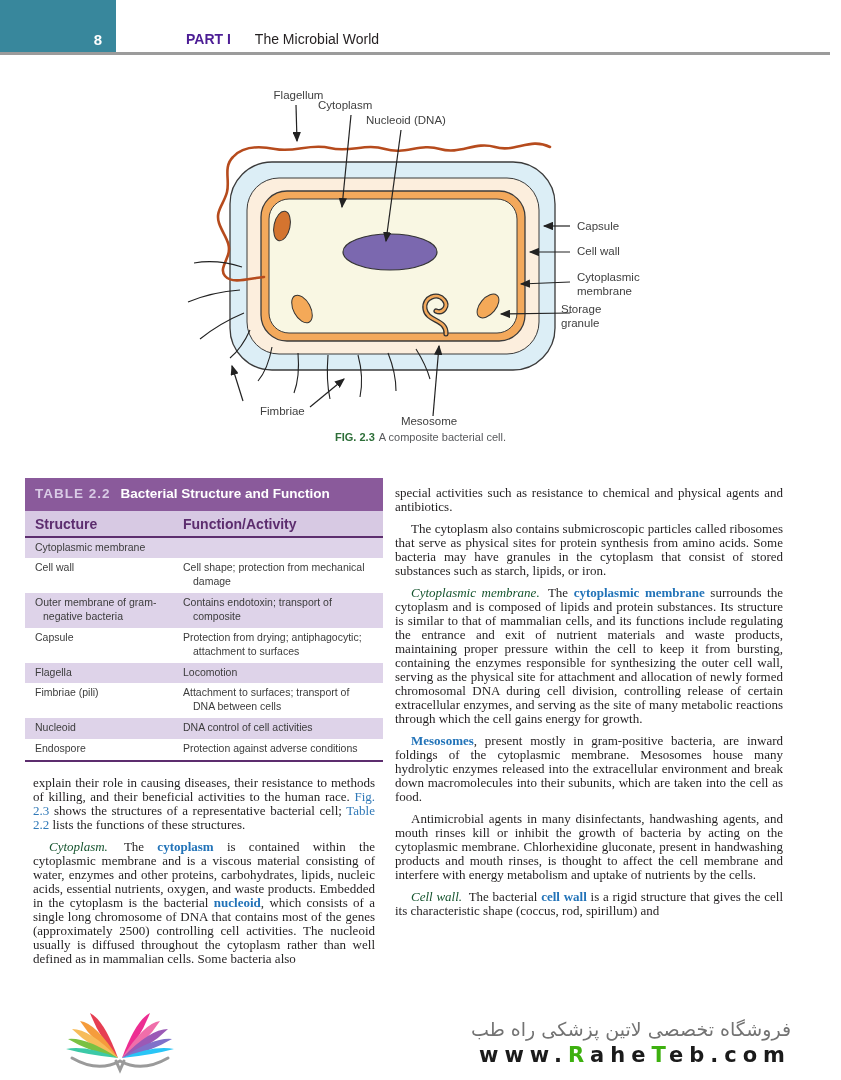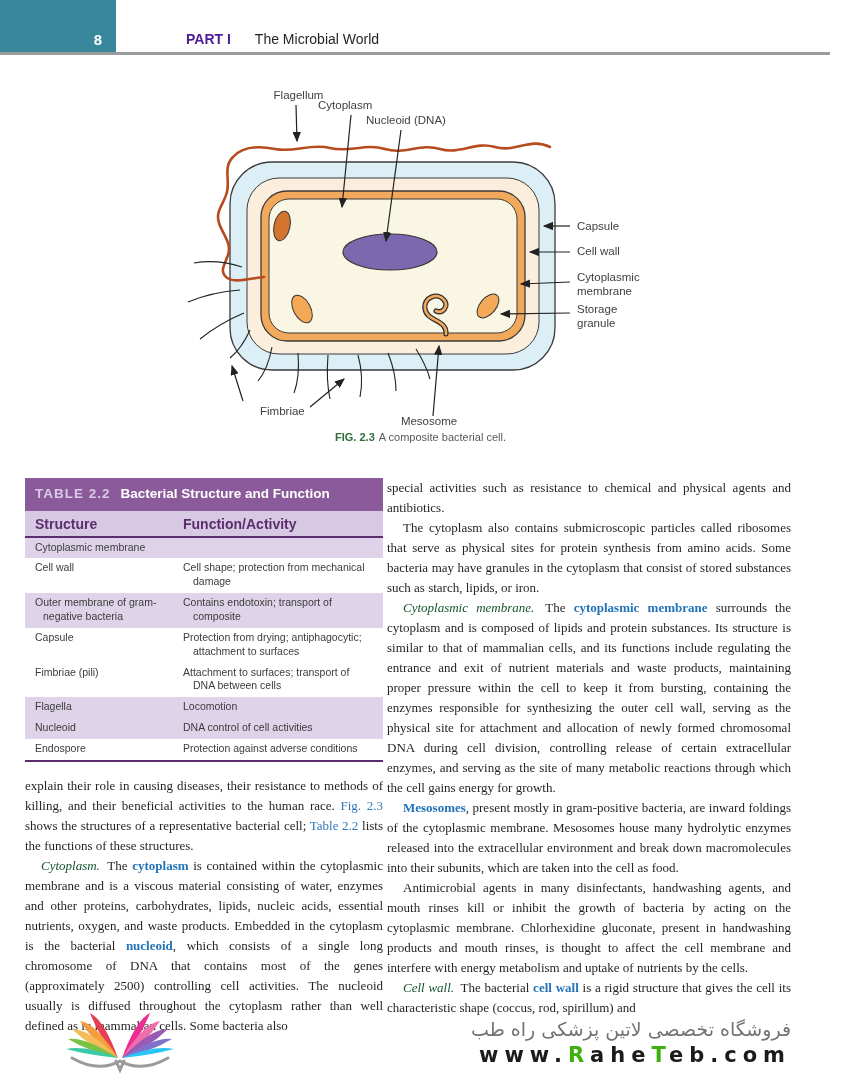--- a/index.html
+++ b/index.html
@@ -29,34 +29,34 @@
   .fig-label{
     position:absolute;font-family:"Liberation Sans", sans-serif;
     font-size:11.5px;color:#404040;line-height:1.25;
   }
   .lab-flagellum{left:256px;top:3px;width:85px;text-align:center;}
   .lab-cytoplasm{left:318px;top:13px;}
   .lab-nucleoid{left:358px;top:28px;margin-left:8px;}
   .lab-capsule{left:577px;top:134px;}
   .lab-cellwall{left:577px;top:159px;}
   .lab-cytmem{left:577px;top:185px;width:92px;}
-  .lab-storage{left:577px;top:217px;width:62px;}
+  .lab-storage{left:561px;top:217px;width:62px;}
   .lab-fimbriae{left:260px;top:319px;}
   .lab-mesosome{left:386px;top:329px;width:86px;text-align:center;}
   .fig-caption{
     position:absolute;left:0;right:0;top:346px;text-align:center;
     font-family:"Liberation Sans", sans-serif;font-size:11px;color:#57585b;
   }
   .fig-caption .figno{color:#2d6e38;font-weight:bold;margin-right:4px;}
   
   .columns{display:flex;gap:4px;padding:0 50px 0 25px;margin-top:25px;}
   .col{width:358px;flex:0 0 358px;}
   .col.right{flex:1 1 auto;width:auto;}
   .bodytext p{
-    margin:0;font-size:13px;line-height:20px;text-align:justify;
+    margin:8px;font-size:13px;line-height:14px;text-align:justify;
   }
   .bodytext p.ind{text-indent:16px;}
   .lead{color:#14532d;font-weight:normal;font-style:italic;margin-right:3px;}
   .term{color:#2273b8;font-weight:bold;}
   .xref{color:#3079b8;}
   
   .stable{
     font-family:"Liberation Sans", sans-serif;margin-bottom:14px;
     border-bottom:2.5px solid #5c2d6e;
   }
@@ -199,27 +199,27 @@
           <div class="c-function">Cell shape; protection from mechanical damage</div>
         </div>
         <div class="trow shaded">
           <div class="c-structure">Outer membrane of gram-negative bacteria</div>
           <div class="c-function">Contains endotoxin; transport of composite</div>
         </div>
         <div class="trow">
           <div class="c-structure">Capsule</div>
           <div class="c-function">Protection from drying; antiphagocytic; attachment to surfaces</div>
         </div>
+        <div class="trow shaded">
+          <div class="c-structure">Flagella</div>
+          <div class="c-function">Locomotion</div>
+        </div>
         <div class="trow">
           <div class="c-structure">Fimbriae (pili)</div>
           <div class="c-function">Attachment to surfaces; transport of DNA between cells</div>
-        </div>
-        <div class="trow shaded">
-          <div class="c-structure">Flagella</div>
-          <div class="c-function">Locomotion</div>
         </div>
         <div class="trow shaded">
           <div class="c-structure">Nucleoid</div>
           <div class="c-function">DNA control of cell activities</div>
         </div>
         <div class="trow">
           <div class="c-structure">Endospore</div>
           <div class="c-function">Protection against adverse conditions</div>
         </div>
       </div>

